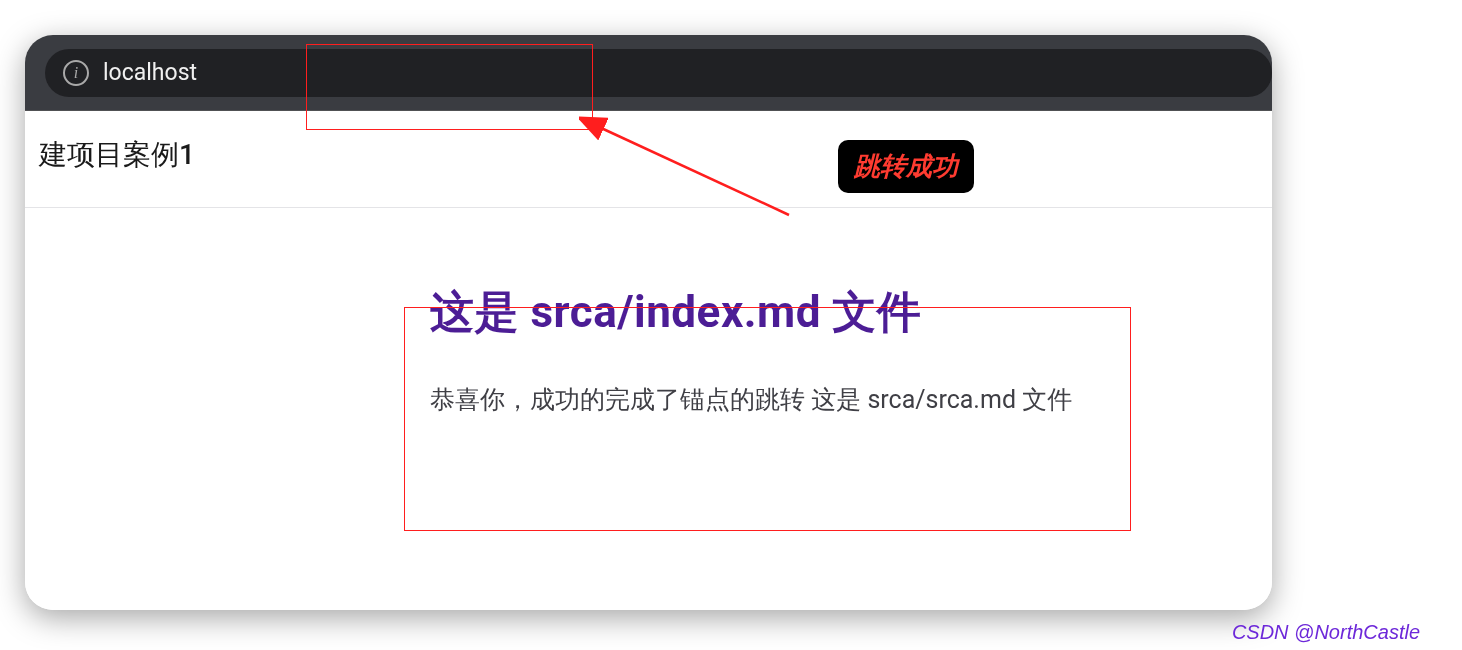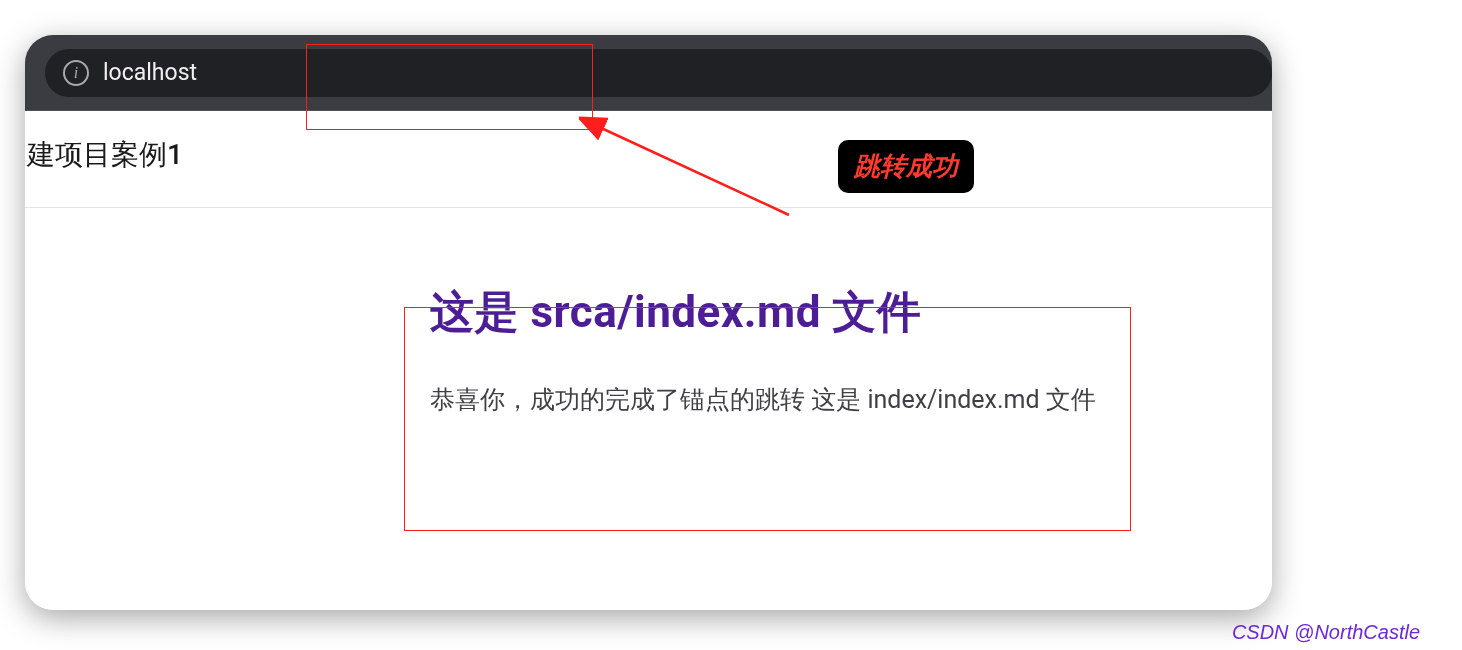--- a/index.html
+++ b/index.html
@@ -66,21 +66,21 @@
     .content-area {
       padding: 25px 0 0 0;
       background: #fff;
       height: calc(100% - 75px);
       border-top: 1px solid #505154;
     }
     .project-label {
       font-size: 28px;
       color: #1a1a1a;
       font-weight: 500;
-      padding-left: 2px;
+      padding-left: 14px;
       margin-bottom: 33px;
     }
     .divider {
       border: none;
       border-top: 1px solid #e4e4e7;
       margin: 0;
     }
     .main-block {
       margin-left: 405px;
       margin-top: 75px;
@@ -160,21 +160,21 @@
         <span class="url-host">localhost</span>
       </div>
     </div>
   </div>
 
   <div class="content-area">
     <div class="project-label">建项目案例1</div>
     <hr class="divider">
     <div class="main-block">
       <h1 class="heading">这是 srca/index.md 文件</h1>
-      <p class="paragraph">恭喜你，成功的完成了锚点的跳转 这是 index/index.md 文件</p>
+      <p class="paragraph">恭喜你，成功的完成了锚点的跳转 这是 srca/srca.md 文件</p>
     </div>
   </div>
 </div>
 
 <div class="anno-url-box"></div>
 <div class="anno-content-box"></div>
 <div class="anno-badge">跳转成功</div>
 
 <svg class="anno-arrow" width="230" height="110">
   <defs>

